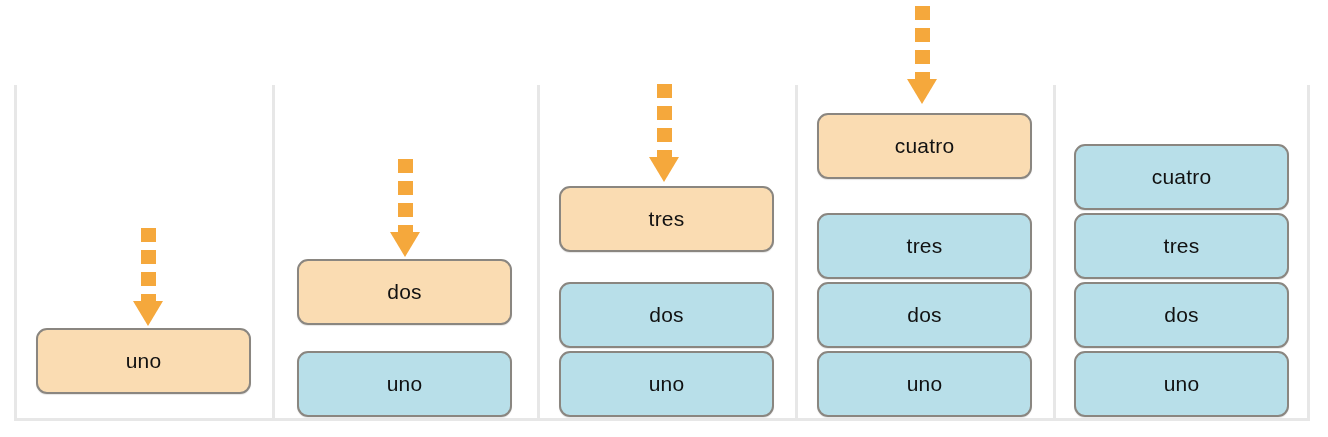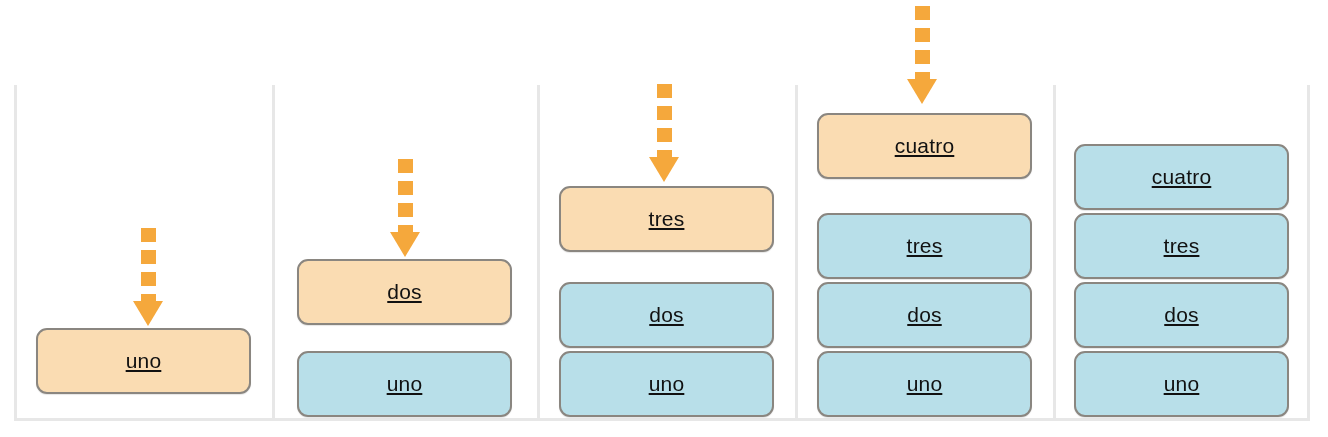--- a/index.html
+++ b/index.html
@@ -48,21 +48,20 @@
     height: 66px;
     border: 2px solid #8a8680;
     border-radius: 11px;
     display: flex;
     align-items: center;
     justify-content: center;
     font-size: 21px;
     color: #111111;
     letter-spacing: 0.2px;
     box-shadow: 0 1px 1px rgba(0,0,0,0.10);
-    text-decoration: underline;
   }
   .box.blue   { background: #b8dfe9; }
   .box.orange { background: #fadcb2; }
 
   
   .arrow {
     position: absolute;
     width: 30px;
   }
   .arrow .dash {

